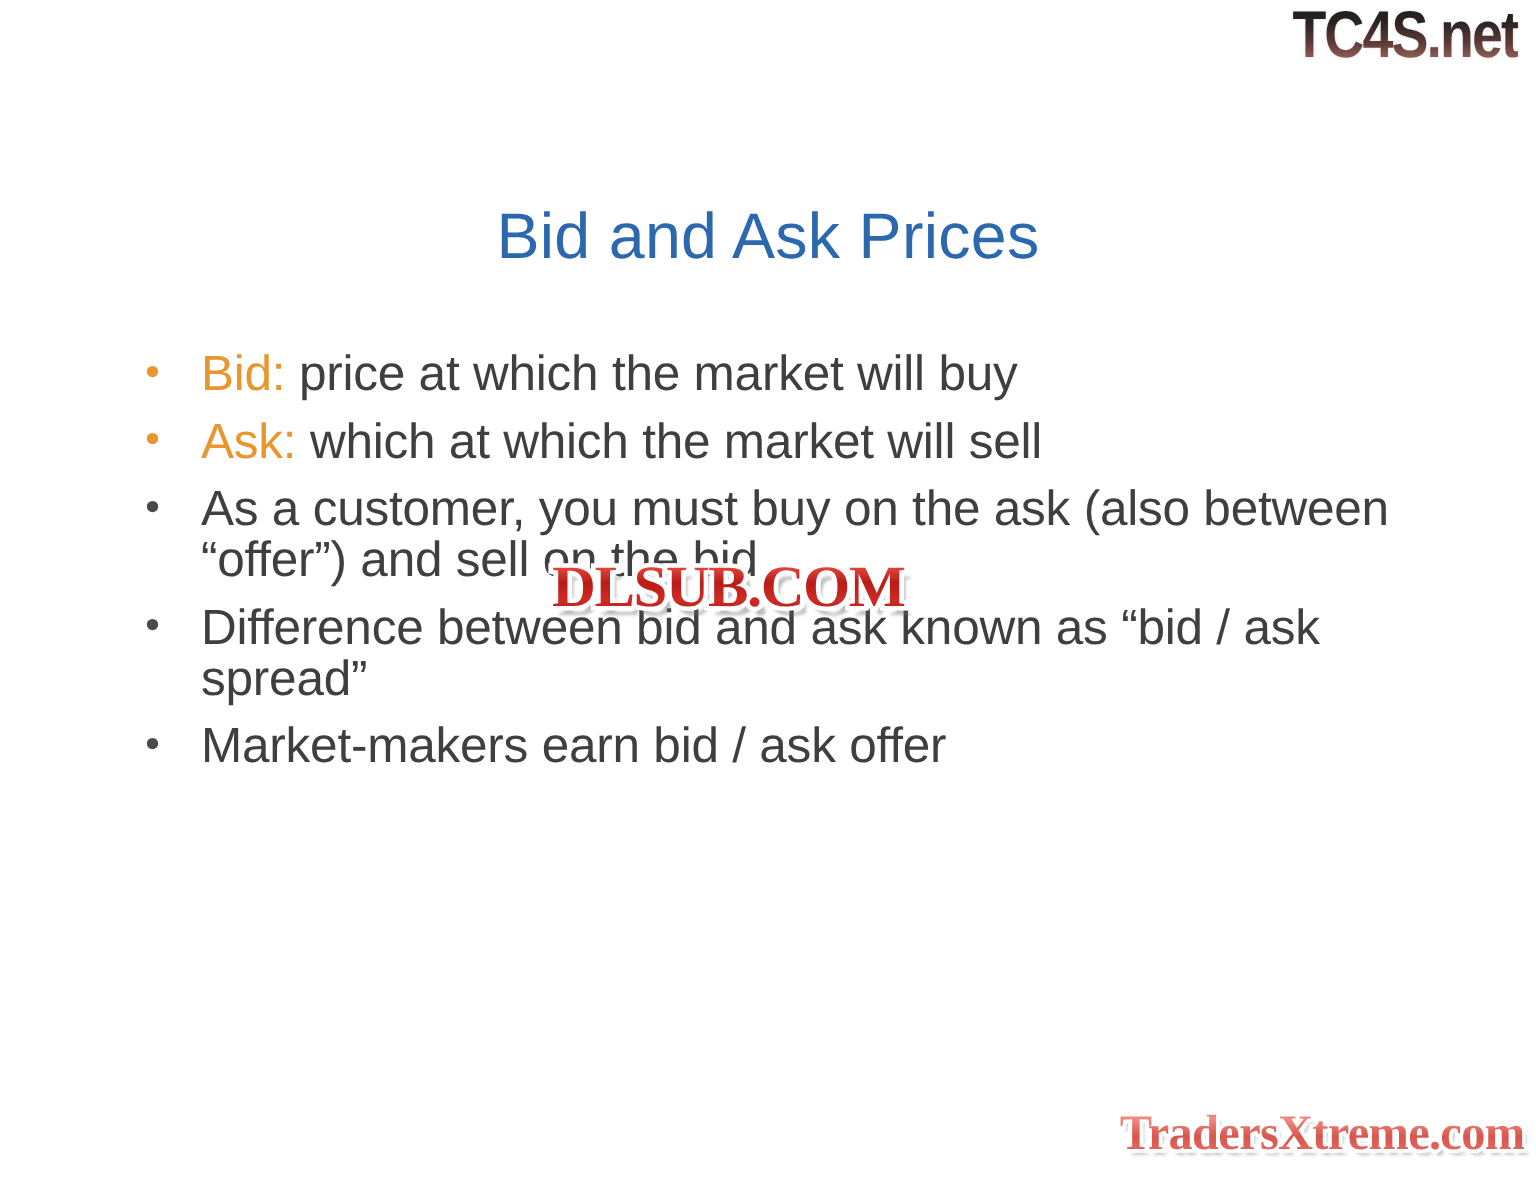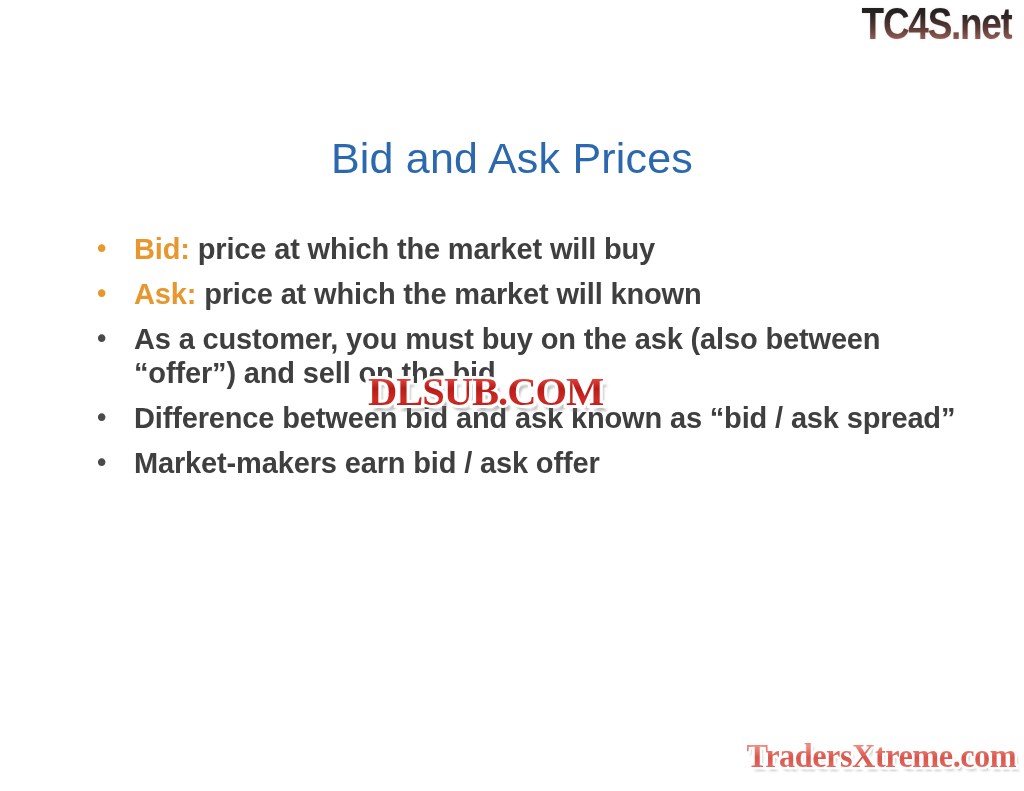--- a/index.html
+++ b/index.html
@@ -90,22 +90,22 @@
     text-align: left;
     padding-left: 6px;
     font-family: "DejaVu Sans", sans-serif;
     user-select: none;
   }
   .bullet-dot.accent { color: #E8972E; }
   .bullet-dot.plain  { color: #4A4A4A; }
   .bullet-text {
     flex: 1 1 auto;
     font-family: "Liberation Sans", sans-serif;
-    font-weight: bold;
-    font-size: 29px;
+    font-weight: normal;
+    font-size: 33px;
     line-height: 34px;
     color: #3F3F3F;
     letter-spacing: -0.15px;
   }
   .bullet-text .lead {
     color: #E8972E;
   }
 
   
   #brand-mid-wrap {
@@ -221,21 +221,21 @@
 
   <div id="bullets">
 
     <div class="bullet-row">
       <span class="bullet-dot accent">•</span>
       <span class="bullet-text"><span class="lead">Bid:</span><span> price at which the market will buy</span></span>
     </div>
 
     <div class="bullet-row">
       <span class="bullet-dot accent">•</span>
-      <span class="bullet-text"><span class="lead">Ask:</span><span> price at which the market will known</span></span>
+      <span class="bullet-text"><span class="lead">Ask:</span><span> which at which the market will sell</span></span>
     </div>
 
     <div class="bullet-row">
       <span class="bullet-dot plain">•</span>
       <span class="bullet-text">As a customer, you must buy on the ask (also between “offer”) and sell on the bid</span>
     </div>
 
     <div class="bullet-row">
       <span class="bullet-dot plain">•</span>
       <span class="bullet-text">Difference between bid and ask known as “bid / ask spread”</span>

